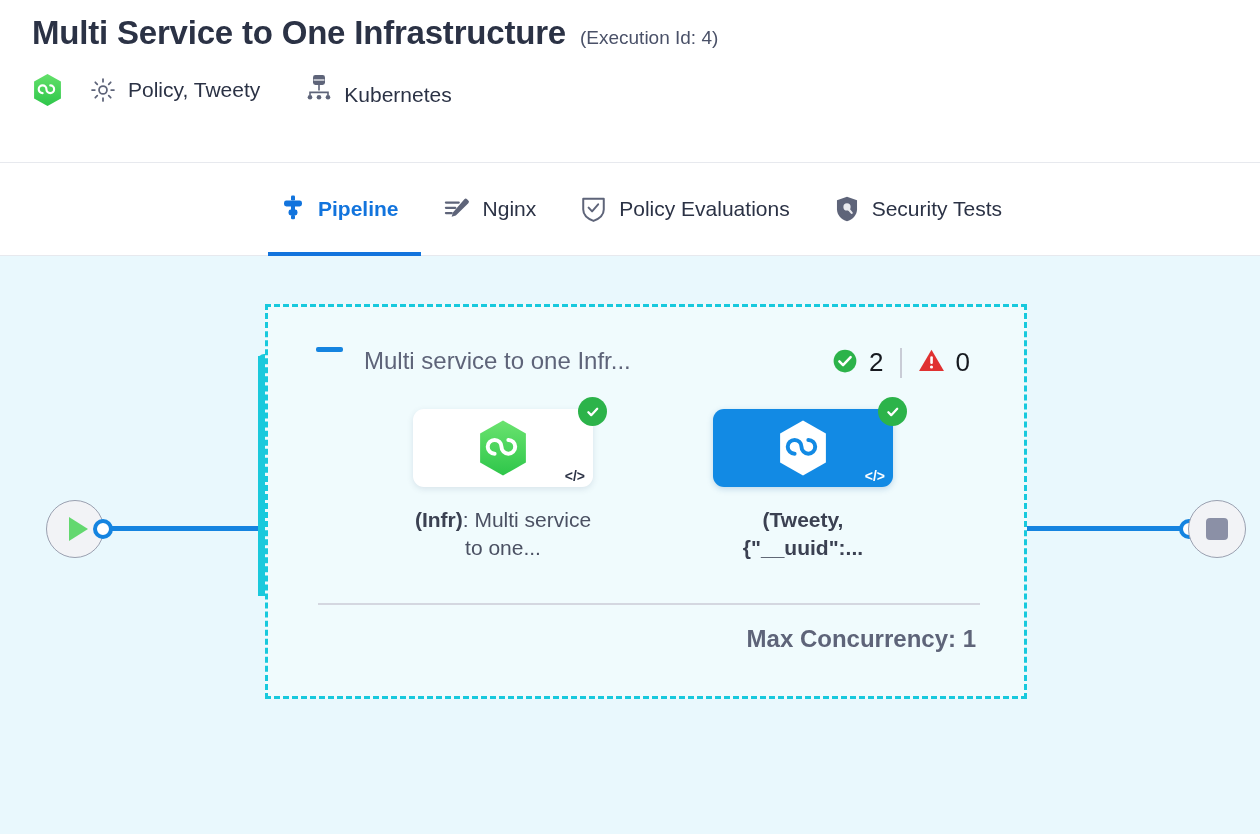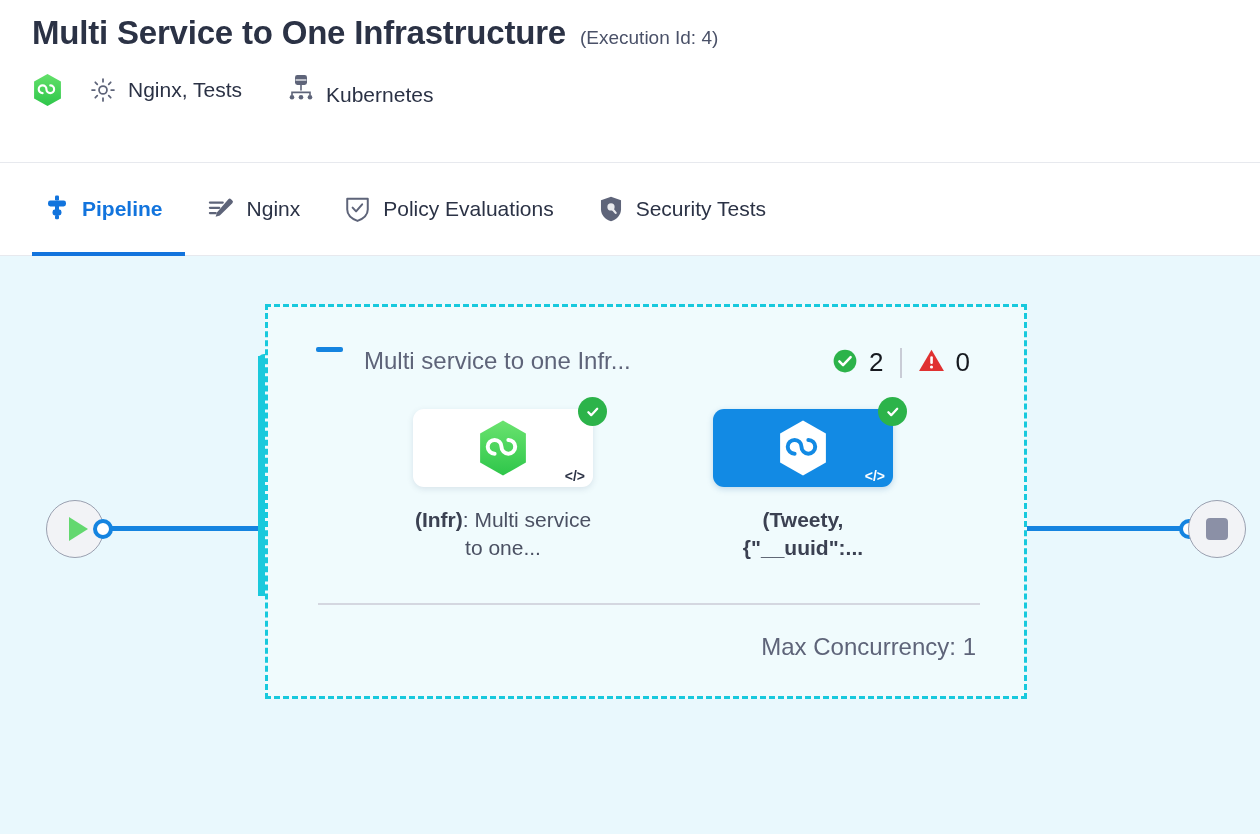--- a/index.html
+++ b/index.html
@@ -51,20 +51,21 @@
 
   
   .tabs {
     height: 93px;
     background: #ffffff;
     display: flex;
     align-items: center;
     padding-left: 32px;
     gap: 0;
     border-bottom: 1px solid #e7e9ee;
+    justify-content: center;
   }
   .tab {
     display: flex;
     align-items: center;
     gap: 12px;
     height: 93px;
     padding: 0 22px;
     cursor: pointer;
     position: relative;
     color: #2b3245;
@@ -231,23 +232,22 @@
   .divider-line {
     position: absolute;
     left: 50px; top: 296px;
     width: 662px; height: 2px;
     background: #d4d7e0;
   }
   .max-conc {
     position: absolute;
     right: 48px; top: 318px;
     font-size: 24px;
-    font-weight: normal;
+    font-weight: bold;
     color: #5e6479;
-    margin-top: 8px;
   }
 </style>
 </head>
 <body>
 
 <div class="header">
   <div class="title-row">
     <div class="page-title">Multi Service to One Infrastructure</div>
     <div class="exec-id">(Execution Id: 4)</div>
   </div>
@@ -265,21 +265,21 @@
         <path d="M11.5 22.5 a4.3 4.3 0 1 1 4.3-4.3 a4.3 4.3 0 1 0 4.3-4.3" fill="none" stroke="#ffffff" stroke-width="2.4" stroke-linecap="round"></path>
       </svg>
     </span>
 
     <span class="meta-item gear-icon">
       <svg width="28" height="28" viewBox="0 0 24 24" fill="none" stroke="#5e6479" stroke-width="1.5">
         <circle cx="12" cy="12" r="3.4"></circle>
         <path d="M12 2.6v2.4M12 19v2.4M21.4 12H19M5 12H2.6M18.6 5.4l-1.7 1.7M7.1 16.9l-1.7 1.7M18.6 18.6l-1.7-1.7M7.1 7.1L5.4 5.4" stroke-linecap="round"></path>
       </svg>
     </span>
-    <span class="meta-text">Nginx, Tests</span>
+    <span class="meta-text">Policy, Tweety</span>
 
     <span class="kube-group">
       <span>
         <svg width="28" height="30" viewBox="0 0 26 30" fill="none" stroke="#5e6479" stroke-width="1.6">
           <rect x="7" y="2" width="12" height="10" rx="2.4" fill="#5e6479" stroke="none"></rect>
           <path d="M7.6 7h10.8" stroke="#e9eaee" stroke-width="1.4"></path>
           <path d="M13 12v5M4 22v-2.6h18V22" stroke-linecap="round"></path>
           <circle cx="4" cy="24.3" r="2.3" fill="#5e6479" stroke="none"></circle>
           <circle cx="13" cy="24.3" r="2.3" fill="#5e6479" stroke="none"></circle>
           <circle cx="22" cy="24.3" r="2.3" fill="#5e6479" stroke="none"></circle>

